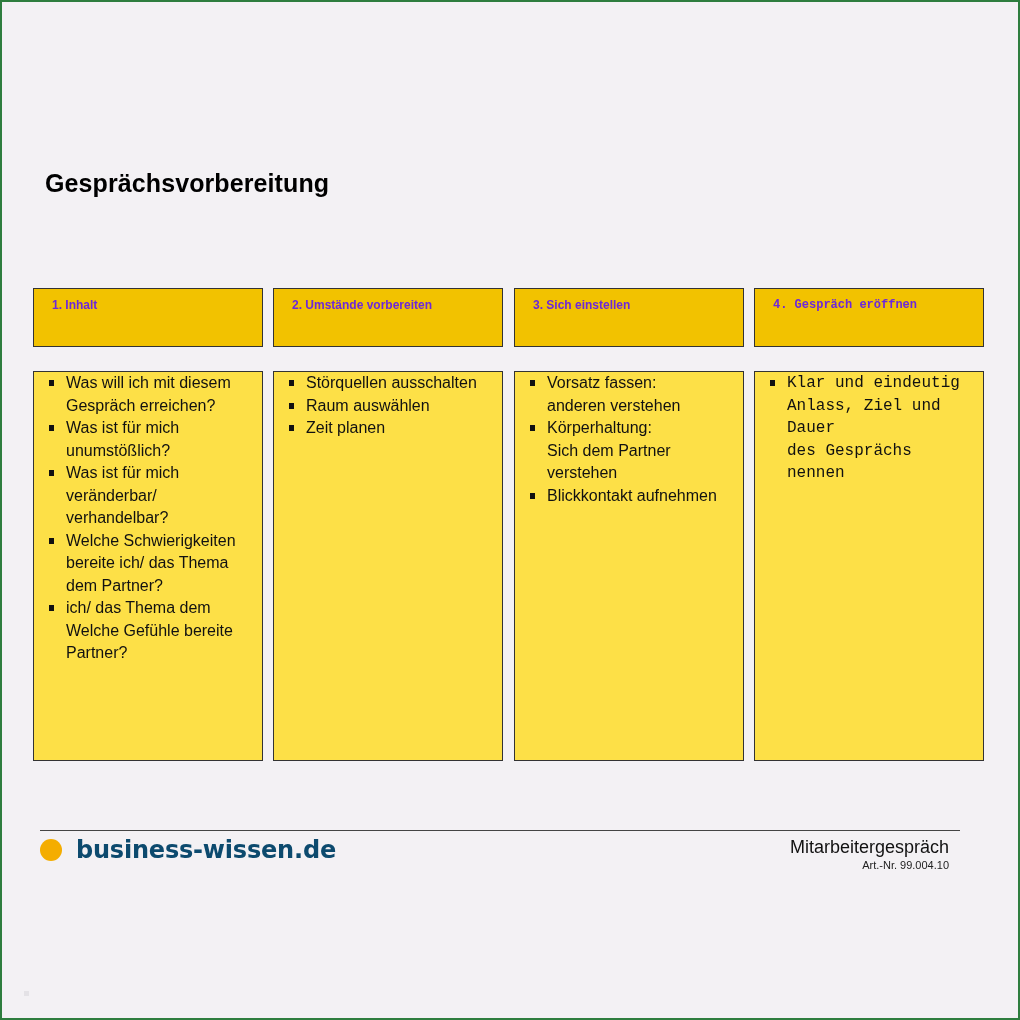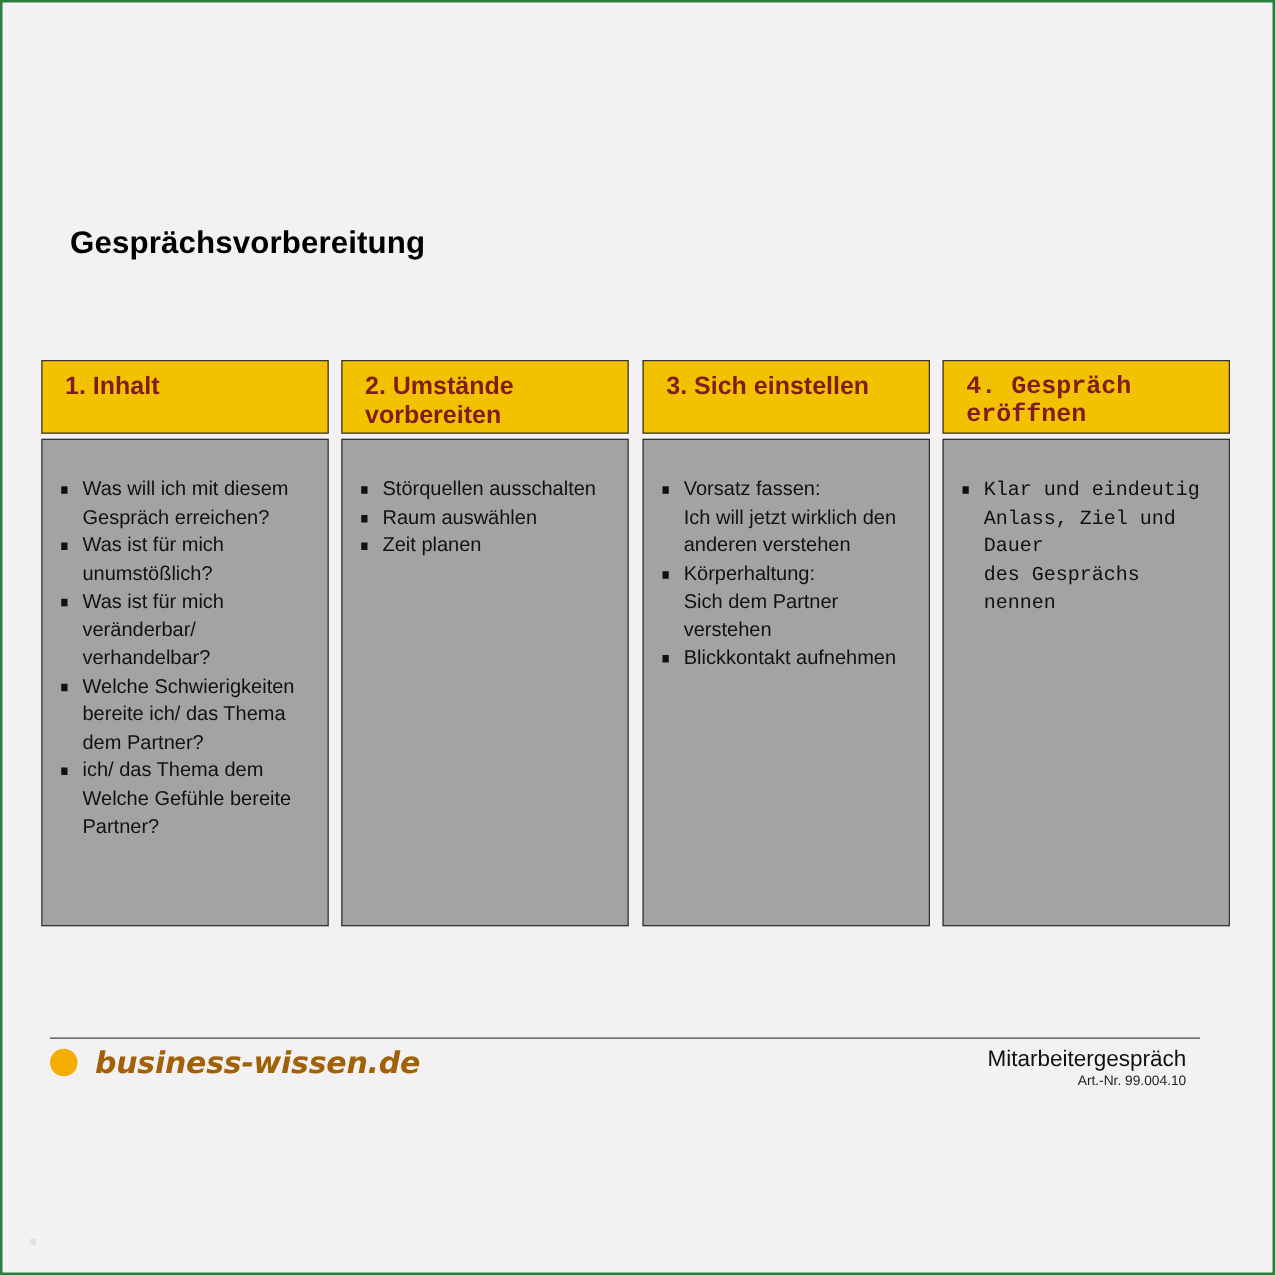--- a/index.html
+++ b/index.html
@@ -23,30 +23,30 @@
     }
     .col {
       position: absolute; top: 288px; width: 230px;
     }
     .col-head {
       height: 59px;
       background: #f2c200;
       border: 1.5px solid #333;
       box-sizing: border-box;
       padding: 9px 0 0 18px;
-      font-size: 20px; font-weight: bold; color: #7f1d1d;
+      font-size: 12px; font-weight: bold; color: #6d28d9;
     }
     .col:nth-child(2) .col-head { }
     .col-body {
-      margin-top: 4px;
+      margin-top: 24px;
       height: 390px;
       border: 1.5px solid #333;
       box-sizing: border-box;
-      background: #a3a3a3;
-      padding: 29px 10px 0 12px;
+      background: #fde047;
+      padding: 0 10px 0 12px;
     }
     ul.bullets {
       list-style: none; margin: 0; padding: 0;
     }
     ul.bullets li {
       position: relative;
       padding-left: 20px;
       font-size: 16px; line-height: 22.5px; color: #111;
     }
     ul.bullets li::before {
@@ -63,43 +63,43 @@
       position: absolute; left: 40px; top: 836px;
       display: flex; align-items: center;
     }
     .logo-dot {
       width: 22px; height: 22px; border-radius: 50%;
       background: #f4ad00;
       margin-right: 14px;
     }
     .logo-text {
       font-family: "DejaVu Sans", sans-serif;
-      font-style: italic; font-weight: bold;
-      font-size: 24px; color: #a16207;
+      font-weight: bold;
+      font-size: 24px; color: #0c4a6e;
       letter-spacing: -0.2px;
     }
     .doc-name {
       position: absolute; right: 71px; top: 837px;
       font-size: 18px; color: #111; text-align: right;
     }
     .doc-number {
       position: absolute; right: 71px; top: 859px;
       font-size: 11px; color: #222; text-align: right;
     }
     .artifact {
       position: absolute; left: 24px; top: 991px;
       width: 5px; height: 5px; background: #e4e2e6;
     }
   </style>
 </head>
 <body>
 
 <div class="frame"></div>
 
-<h1 class="page-title" style="margin:16px;">Gesprächsvorbereitung</h1>
+<h1 class="page-title" style="margin:5px;">Gesprächsvorbereitung</h1>
 
 <div id="columns">
 
   <div class="col" style="left:33px;">
     <div class="col-head">1. Inhalt</div>
     <div class="col-body">
       <ul class="bullets">
         <li>
           <span class="line">Was will ich mit diesem</span>
           <span class="line">Gespräch erreichen?</span>
@@ -143,21 +143,20 @@
       </ul>
     </div>
   </div>
 
   <div class="col" style="left:514px;border-radius:12px;">
     <div class="col-head">3. Sich einstellen</div>
     <div class="col-body">
       <ul class="bullets">
         <li>
           <span class="line">Vorsatz fassen:</span>
-          <span class="line">Ich will jetzt wirklich den</span>
           <span class="line">anderen verstehen</span>
         </li>
         <li>
           <span class="line">Körperhaltung:</span>
           <span class="line">Sich dem Partner</span>
           <span class="line">verstehen</span>
         </li>
         <li>
           <span class="line">Blickkontakt aufnehmen</span>
         </li>

